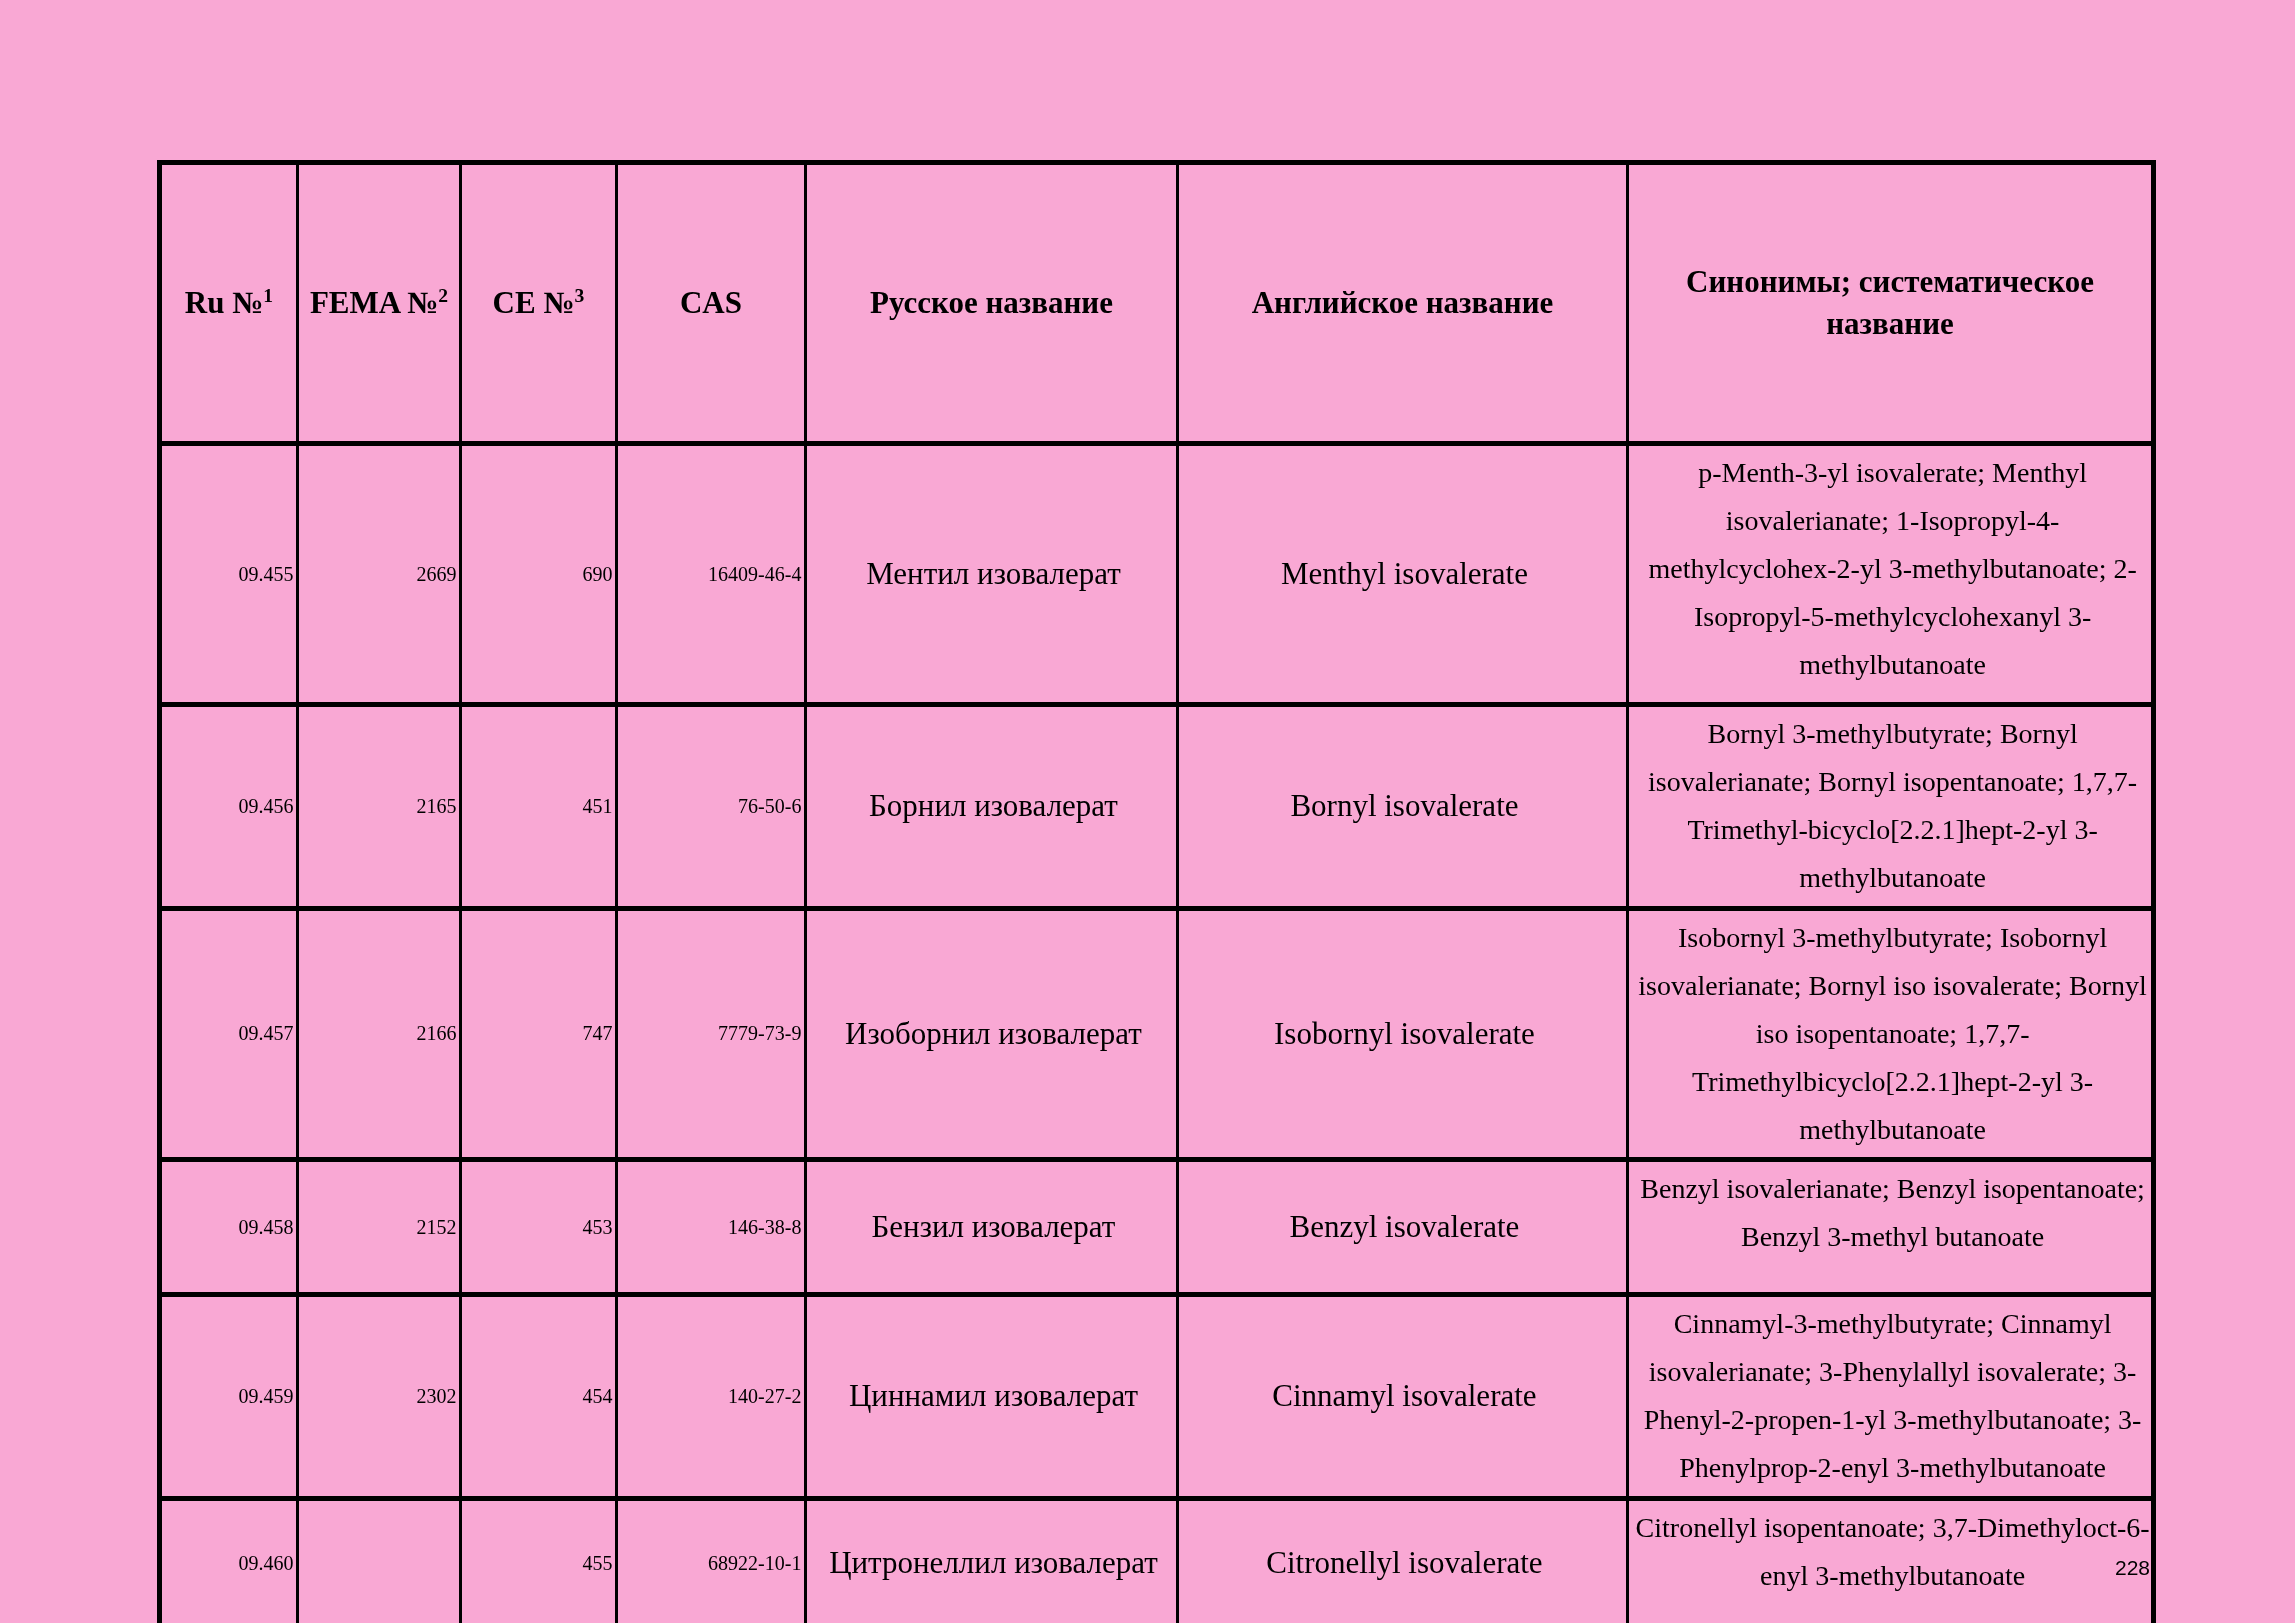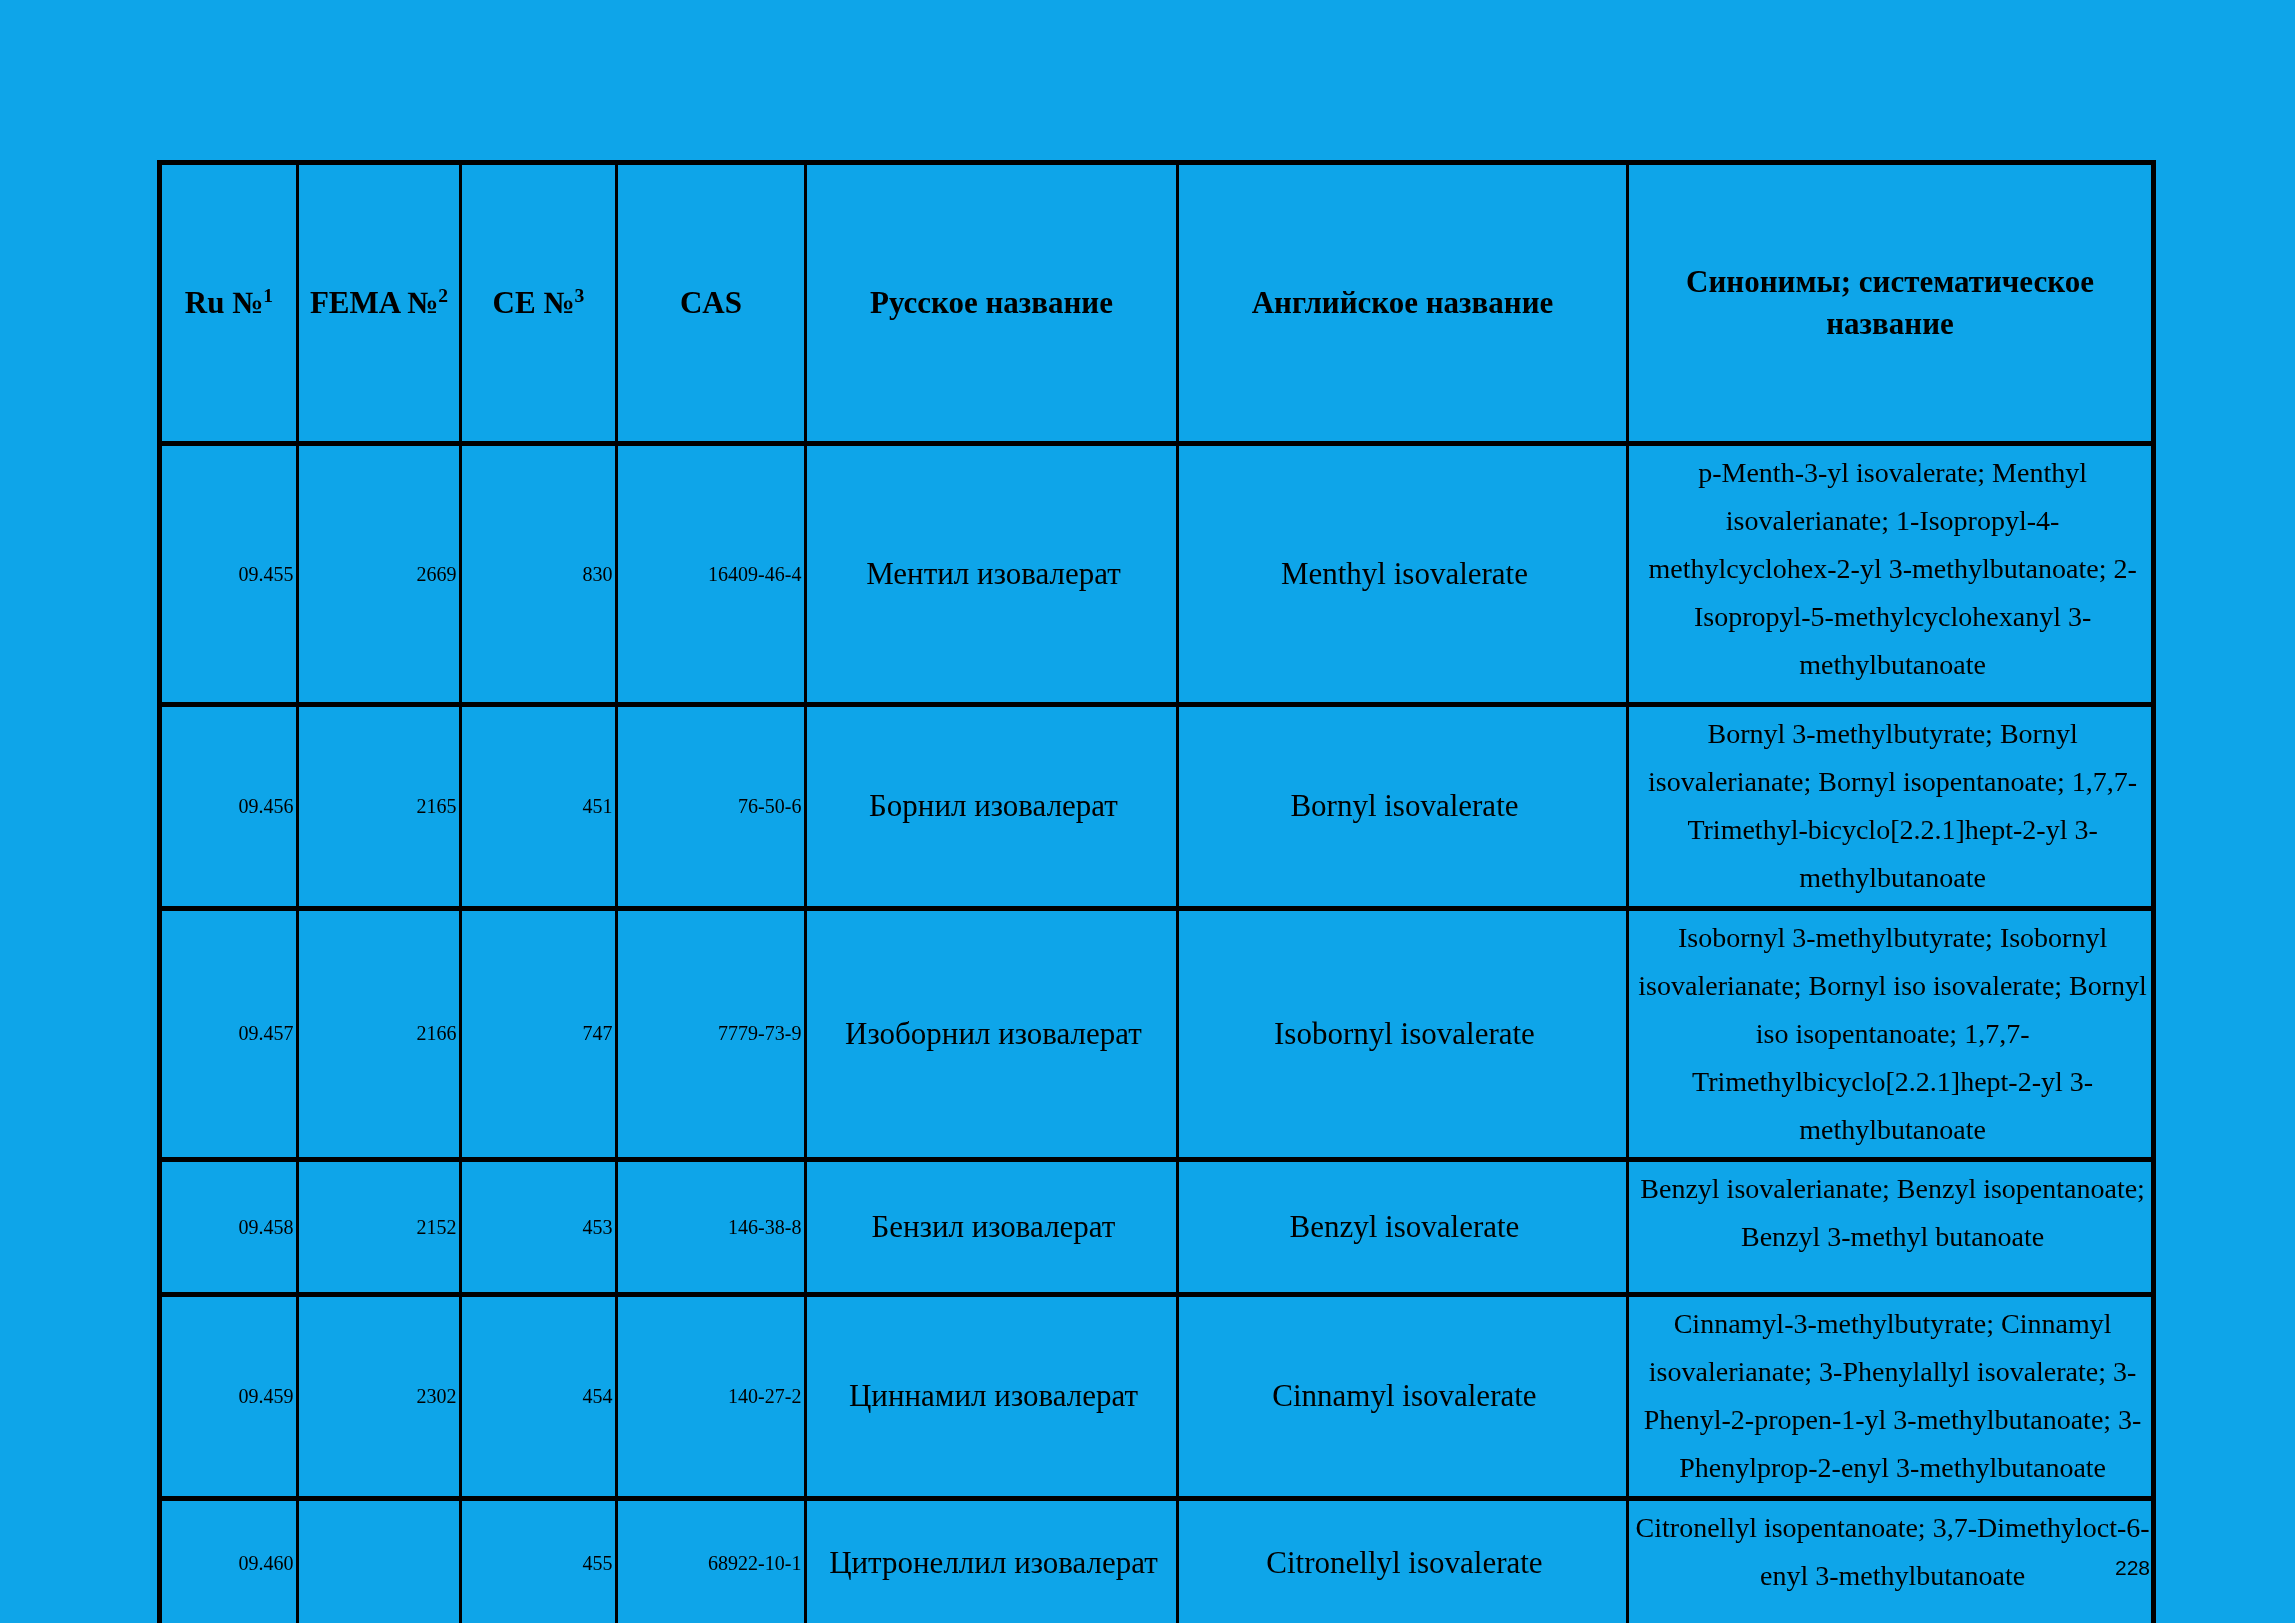--- a/index.html
+++ b/index.html
@@ -1,20 +1,20 @@
 <!DOCTYPE html>
 <html style="font-size:10.5px"><head>
 <meta charset="utf-8">
 <style>
   html, body { margin: 0; padding: 0; background: #ffffff; }
   .page {
     position: relative;
     width: 2295px;
     height: 1623px;
-    background: #0ea5e9;
+    background: #f9a8d4;
     font-family: "Liberation Serif", "DejaVu Serif", serif;
     color: #000000;
   }
   table.flavor-table {
     position: absolute;
     left: 157px;
     top: 160px;
     width: 1994px;
     border-collapse: collapse;
     table-layout: fixed;
@@ -98,21 +98,21 @@
       <th><span>CE №</span><sup>3</sup></th>
       <th><span>CAS</span><sup></sup></th>
       <th><span>Русское название</span><sup></sup></th>
       <th><span>Английское название</span><sup></sup></th>
       <th><span>Синонимы; систематическое название</span><sup></sup></th>
     </tr>
 
     <tr class="r0">
       <td class="c-num">09.455</td>
       <td class="c-num">2669</td>
-      <td class="c-num">830</td>
+      <td class="c-num">690</td>
       <td class="c-num">16409-46-4</td>
       <td class="c-name">Ментил изовалерат</td>
       <td class="c-name">Menthyl isovalerate</td>
       <td class="c-syn">p-Menth-3-yl isovalerate; Menthyl isovalerianate; 1-Isopropyl-4-methylcyclohex-2-yl 3-methylbutanoate; 2-Isopropyl-5-methylcyclohexanyl 3-methylbutanoate</td>
     </tr>
 
     <tr class="r1">
       <td class="c-num">09.456</td>
       <td class="c-num">2165</td>
       <td class="c-num">451</td>

